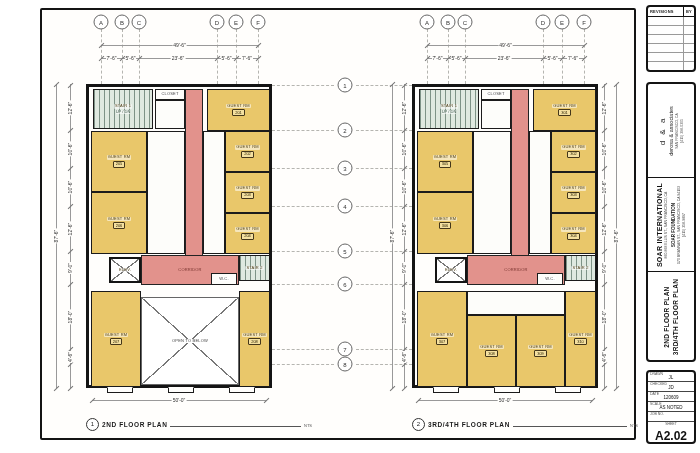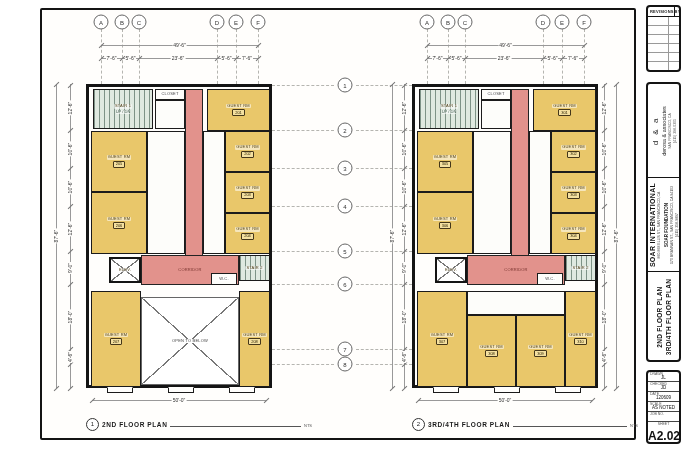--- a/index.html
+++ b/index.html
@@ -44,21 +44,21 @@
            writing-mode:vertical-rl;text-orientation:mixed;padding:1px 0;
            transform:translate(-50%,-50%) rotate(180deg);white-space:nowrap;}
   
   .caption{position:absolute;display:flex;align-items:center;gap:3px;height:12px;}
   .cap-circle{width:11px;height:11px;border:1px solid #333;border-radius:50%;flex:0 0 auto;
               display:flex;align-items:center;justify-content:center;font-size:6px;color:#222;background:#fff;}
   .cap-text{font-size:6.5px;font-weight:bold;letter-spacing:.6px;color:#1a1a1a;white-space:nowrap;}
   .cap-line{flex:1;border-bottom:1px solid #555;height:1px;margin-top:4px;}
   .cap-scale{font-size:4px;color:#555;margin-top:3px;}
   
-  .tb-box{position:absolute;left:646px;width:35px;border:2px solid #141414;border-radius:4px;
+  .tb-box{position:absolute;left:646px;width:50px;border:2px solid #141414;border-radius:4px;
           background:#fff;box-sizing:border-box;overflow:hidden;}
   #rev-box{top:5px;height:67px;}
   .rev-head{height:9px;border-bottom:1px solid #141414;display:flex;align-items:center;}
   .rev-head span{font-size:4px;font-weight:bold;letter-spacing:.2px;}
   .rev-title{flex:1;padding-left:2px;border-right:1px solid #141414;height:100%;display:flex;align-items:center;}
   .rev-by{width:10px;text-align:center;}
   .rev-row{height:8px;border-bottom:1px solid #9a9a9a;position:relative;}
   .rev-row::after{content:"";position:absolute;right:10px;top:0;bottom:0;border-right:1px solid #9a9a9a;}
   #firm-box{top:82px;height:280px;}
   .tb-sec{position:relative;height:93px;border-bottom:1px solid #141414;}

